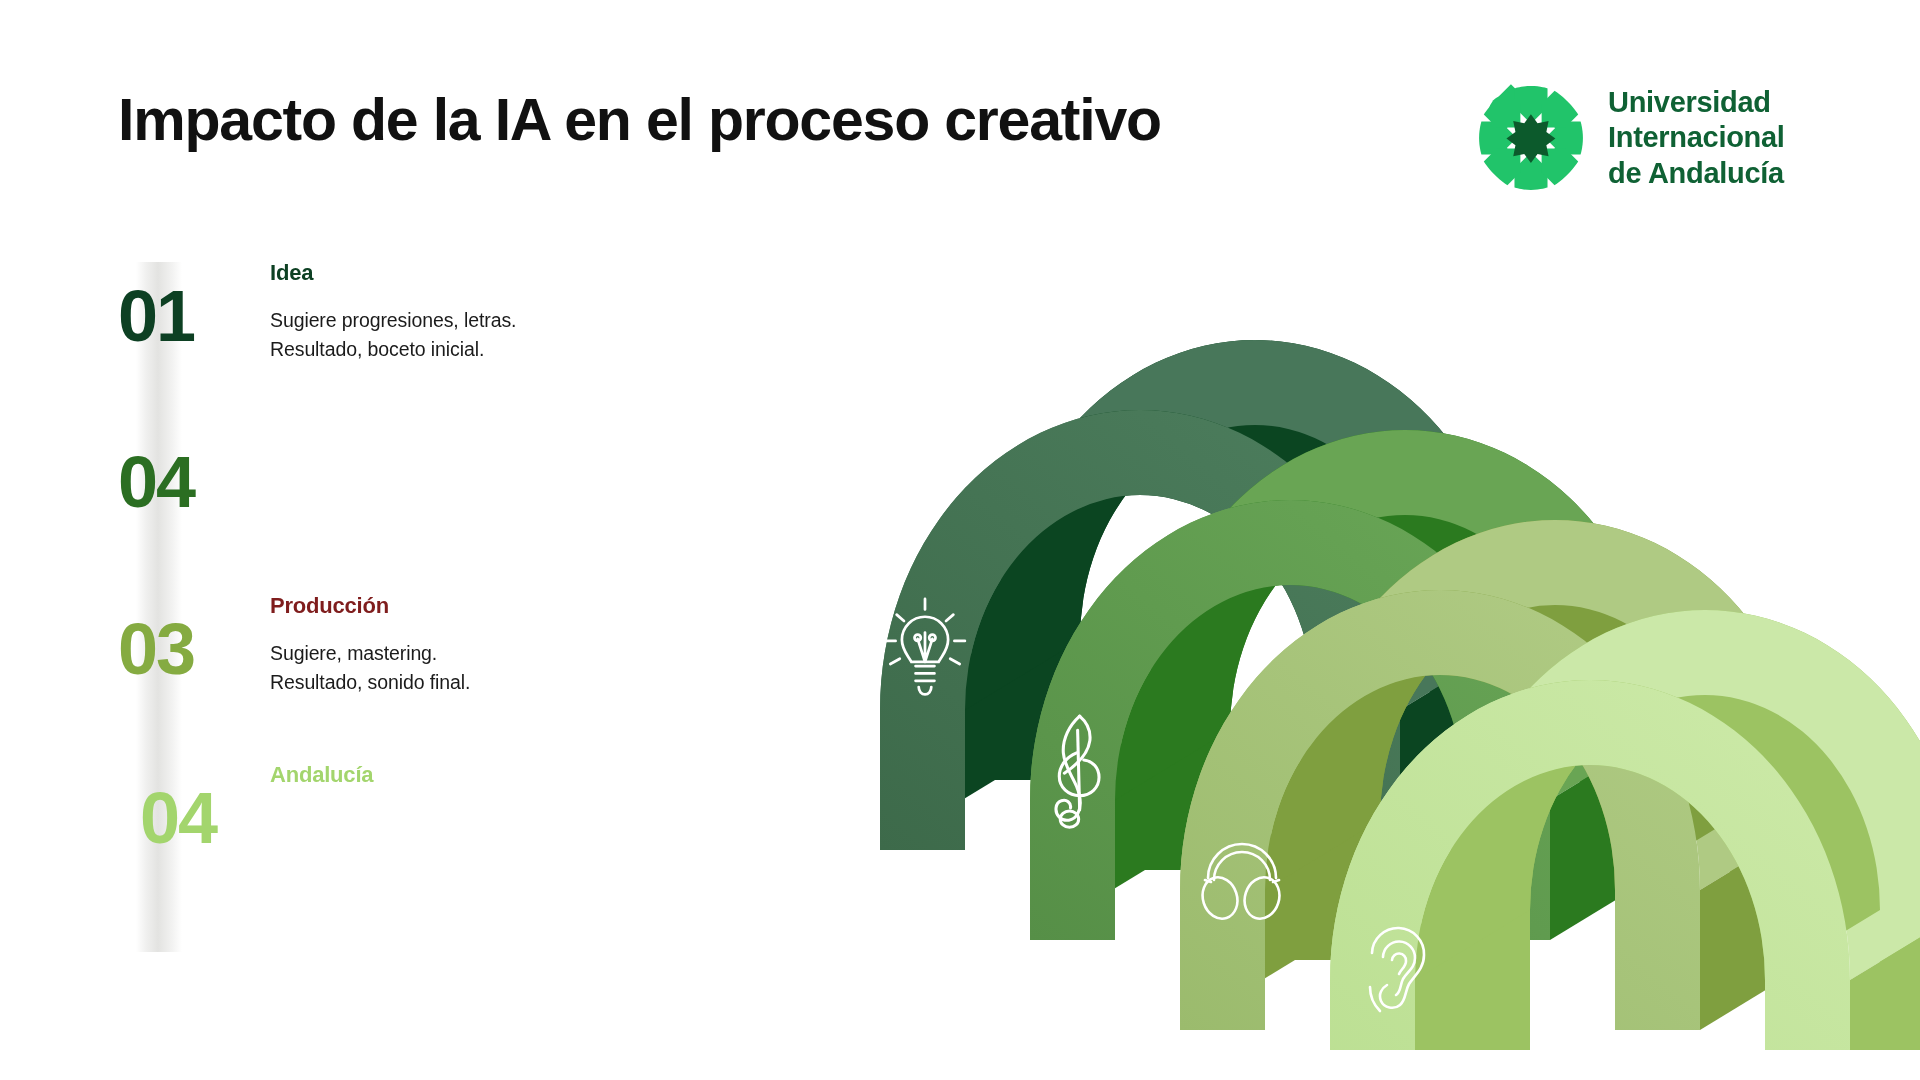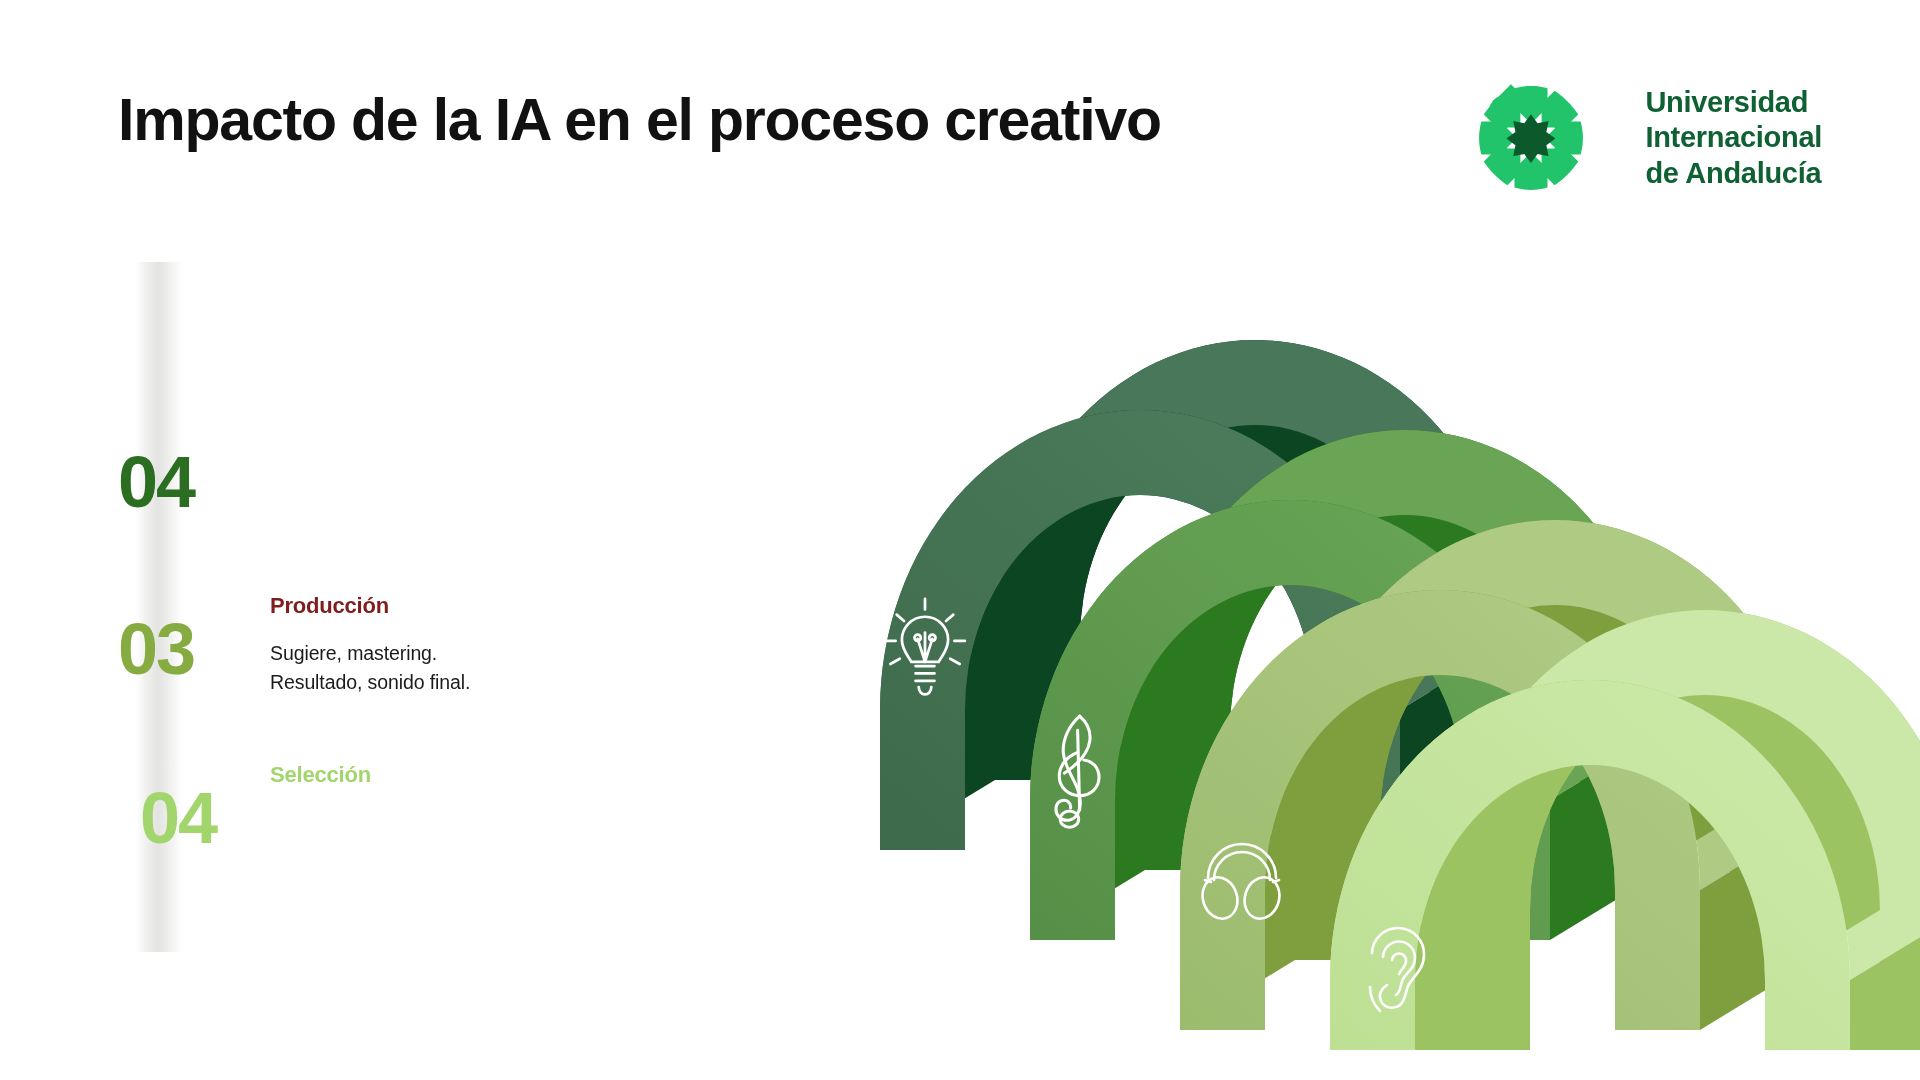--- a/index.html
+++ b/index.html
@@ -22,21 +22,21 @@
     color:#111111;
     white-space:nowrap;
     line-height:1.05;
   }
 
   
   .logo{
     position:absolute;
     left:1472px; top:78px;
     width:350px; height:120px;
-    display:flex; align-items:center; gap:18px;justify-content:space-between;
+    display:flex; align-items:center; gap:18px;
   }
   .logo-mark{width:118px;height:118px;flex:0 0 118px;}
   .logo-text{
     color:#0f6134;
     font-size:29px;
     font-weight:700;
     line-height:1.22;
     letter-spacing:-0.3px;
     white-space:nowrap;
   }
@@ -140,40 +140,50 @@
     <div class="logo-text" style="color: rgb(15, 97, 52);">
       <div>Universidad</div>
       <div>Internacional</div>
       <div>de Andalucía</div>
     </div>
   </div>
 
   <div class="steps">
     <div class="strip"></div>
 
+    <div class="step" style="top:0px;">
+      <div class="step-num" style="color: rgb(13, 64, 35);">01</div>
+      <div class="step-body">
+        <div class="step-title" style="color: rgb(13, 64, 35);">Idea</div>
+        <div class="step-desc">
+          <div>Sugiere progresiones, letras.</div>
+          <div>Resultado, boceto inicial.</div>
+        </div>
+      </div>
+    </div>
 
     <div class="step" style="top:166px;">
       <div class="step-num" style="color: rgb(43, 110, 34);">04</div>
     </div>
 
     <div class="step" style="top:333px;">
       <div class="step-num" style="color: rgb(133, 171, 65);">03</div>
       <div class="step-body">
         <div class="step-title" style="color: #7f1d1d;">Producción</div>
         <div class="step-desc">
           <div>Sugiere, mastering.</div>
           <div>Resultado, sonido final.</div>
         </div>
       </div>
     </div>
 
     <div class="step" style="top:502px;">
       <div class="step-num" style="color: rgb(163, 213, 109); text-align: center;">04</div>
       <div class="step-body">
-        <div class="step-title" style="color: rgb(163, 213, 109);">Selección</div>
+        <div class="step-title" style="color: rgb(163, 213, 109);">Andalucía</div>
       </div>
     </div>
   </div>
 
   <div class="arches">
     <svg viewBox="0 0 1160 900" xmlns="http://www.w3.org/2000/svg">
       <defs>
         <linearGradient id="g1f" x1="0" y1="1" x2="1" y2="0">
           <stop offset="0%" stop-color="#3d6a4a"></stop>
             <stop offset="100%" stop-color="#4d7e5e"></stop>

